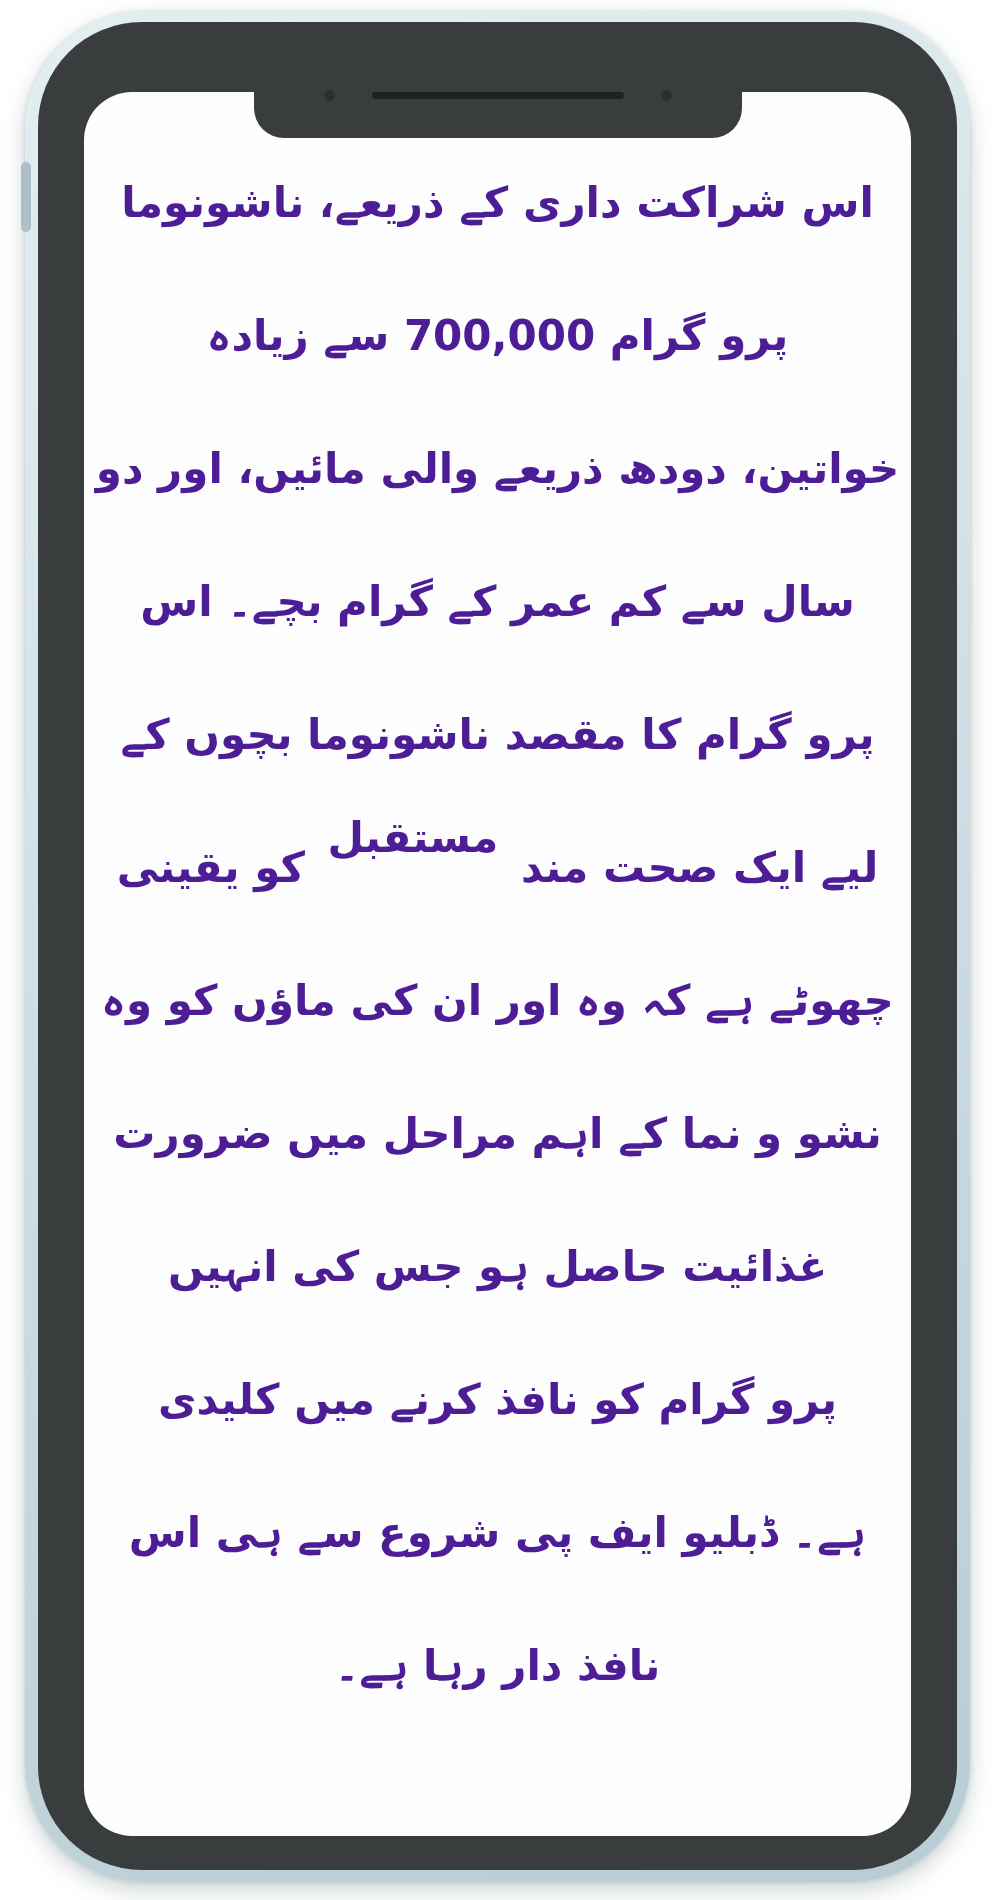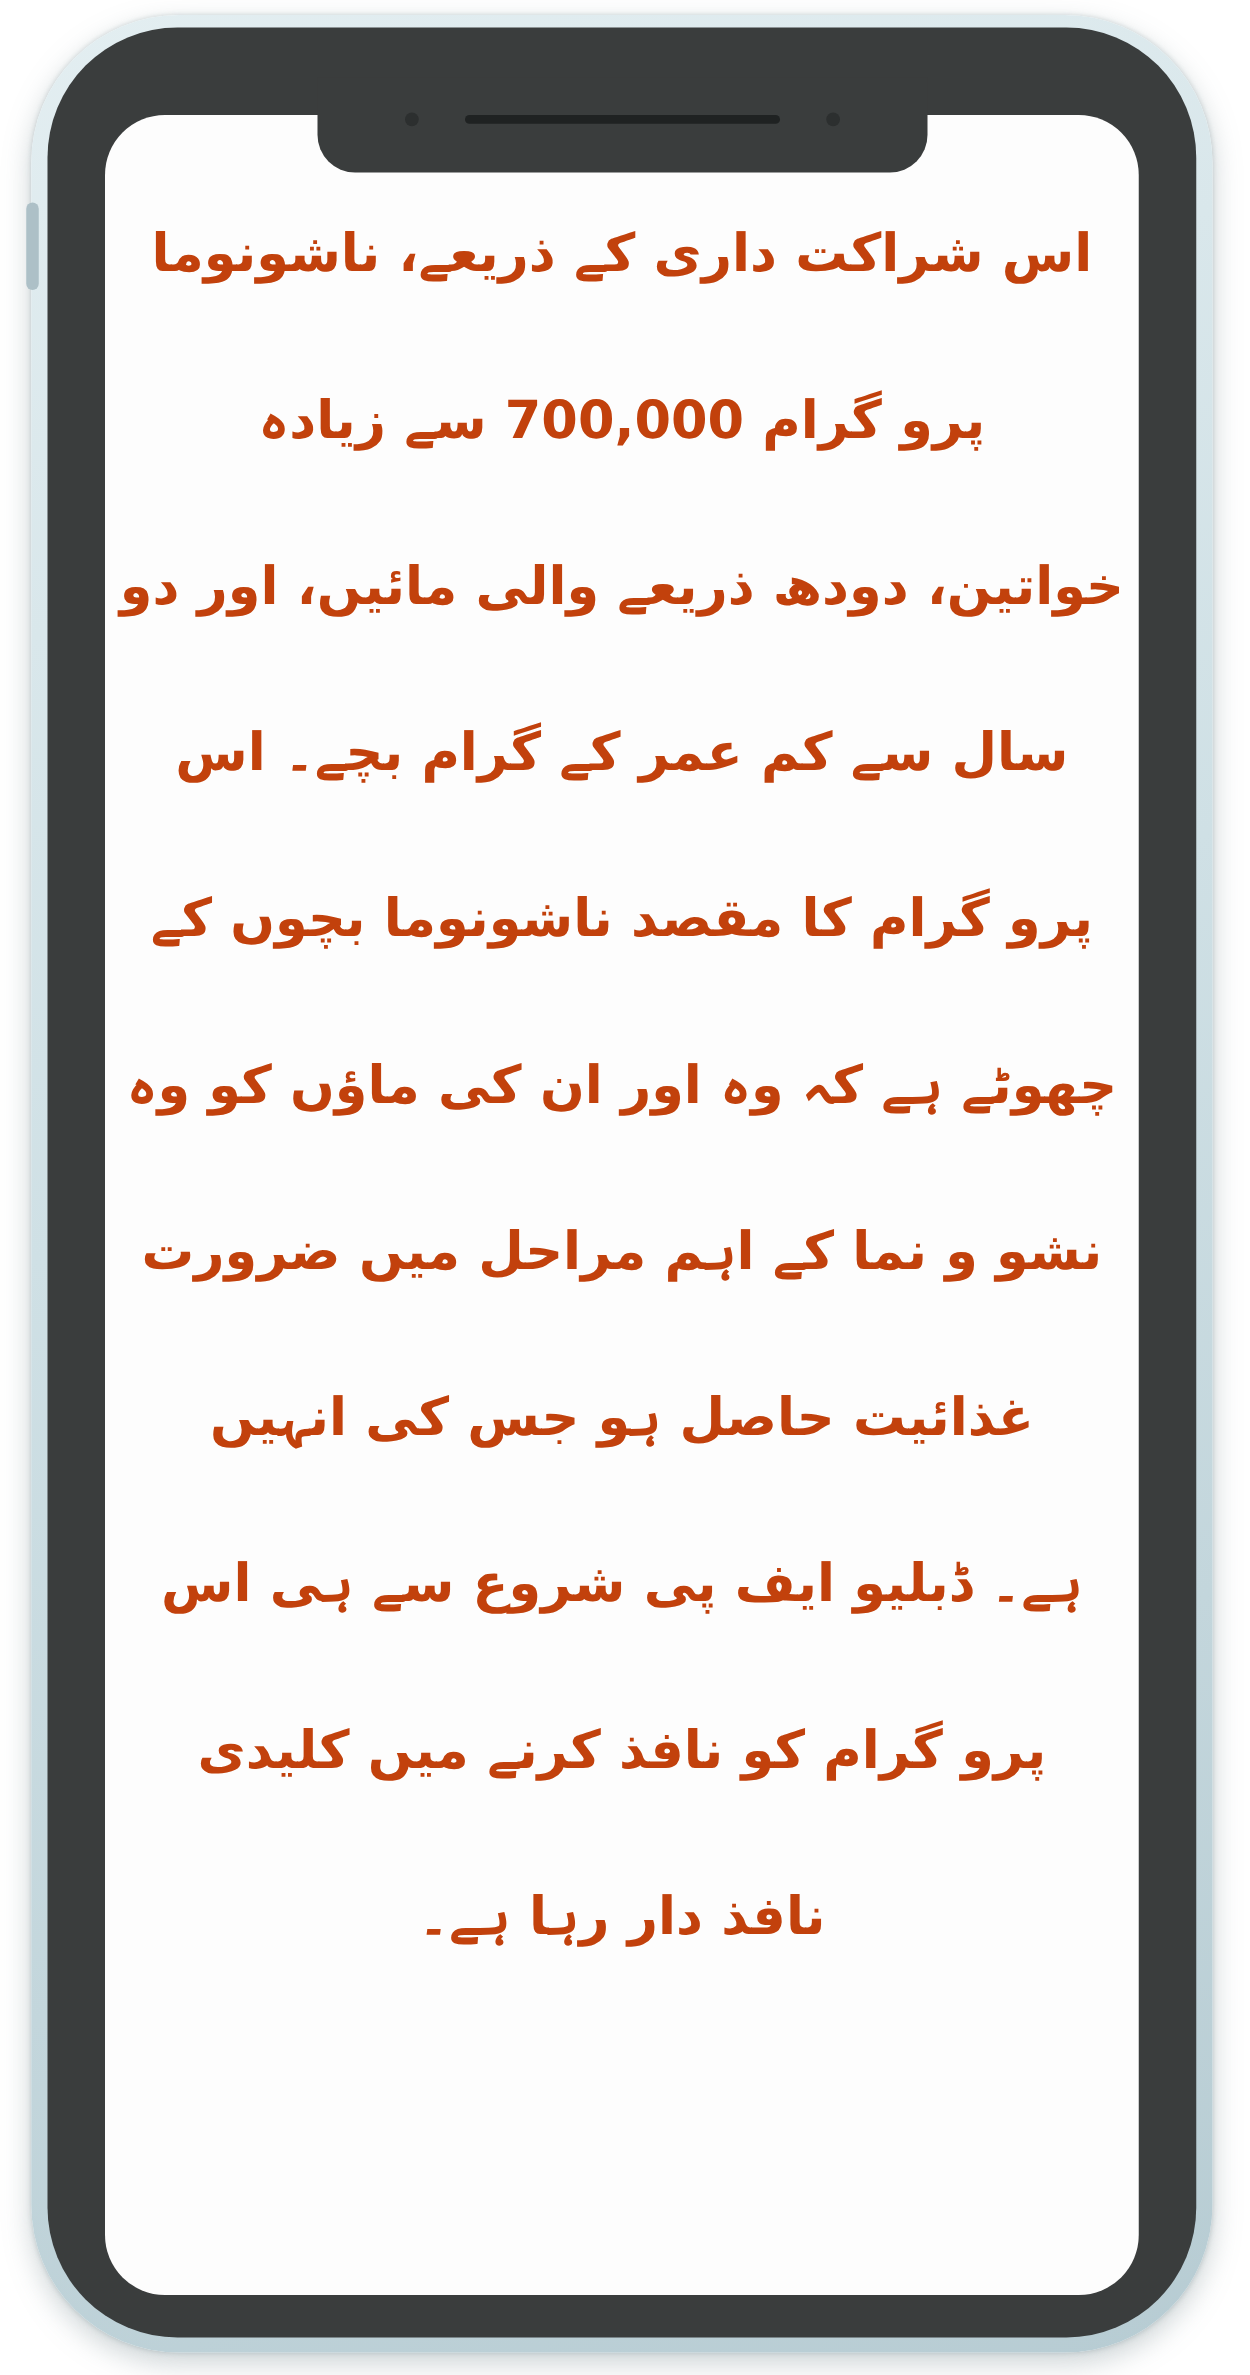--- a/index.html
+++ b/index.html
@@ -103,21 +103,21 @@
   .text-area p {
     margin: 0;
     direction: rtl;
     unicode-bidi: embed;
     text-align: center;
     white-space: nowrap;
     line-height: 133px;
     height: 133px;
     font-size: 42px;
     font-weight: 700;
-    color: #c2410c;
+    color: #4c1d95;
     font-family: "DejaVu Sans", sans-serif;
   }
   .raised-word {
     position: relative;
     top: -30px;
     margin: 0 8px;
   }
 </style>
 </head>
 <body>
@@ -126,25 +126,30 @@
   <div class="phone">
     <div class="side-button"></div>
     <div class="frame">
       <div class="screen">
         <div class="text-area">
           <p>اس شراکت داری کے ذریعے، ناشونوما</p>
           <p>پرو گرام 700,000 سے زیادہ</p>
           <p>خواتین، دودھ ذریعے والی مائیں، اور دو</p>
           <p>سال سے کم عمر کے گرام بچے۔ اس</p>
           <p>پرو گرام کا مقصد ناشونوما بچوں کے</p>
+          <p>
+            <span>لیے ایک صحت مند</span>
+            <span class="raised-word">مستقبل</span>
+            <span>کو یقینی</span>
+          </p>
           <p>چھوٹے ہے کہ وہ اور ان کی ماؤں کو وہ</p>
           <p>نشو و نما کے اہم مراحل میں ضرورت</p>
           <p>غذائیت حاصل ہو جس کی انہیں</p>
+          <p>پرو گرام کو نافذ کرنے میں کلیدی</p>
           <p>ہے۔ ڈبلیو ایف پی شروع سے ہی اس</p>
-          <p>پرو گرام کو نافذ کرنے میں کلیدی</p>
           <p>نافذ دار رہا ہے۔</p>
         </div>
       </div>
       <div class="notch">
         <div class="speaker-dot left"></div>
         <div class="speaker"></div>
         <div class="speaker-dot right"></div>
       </div>
     </div>
   </div>

